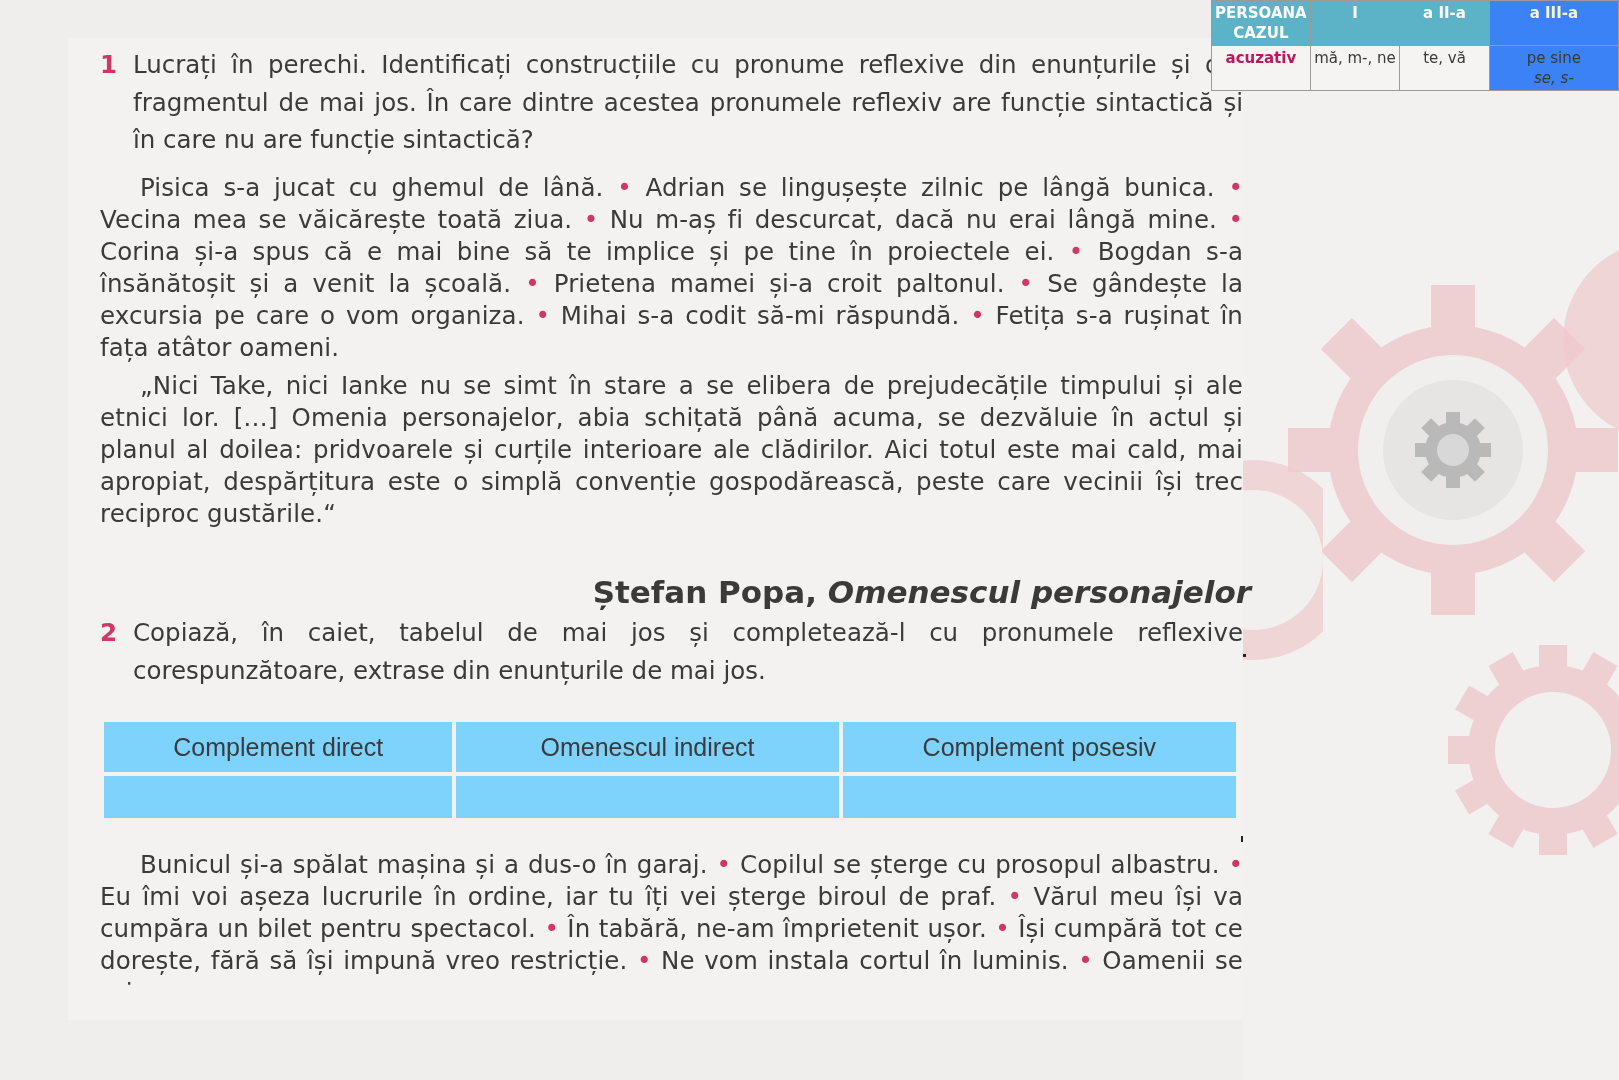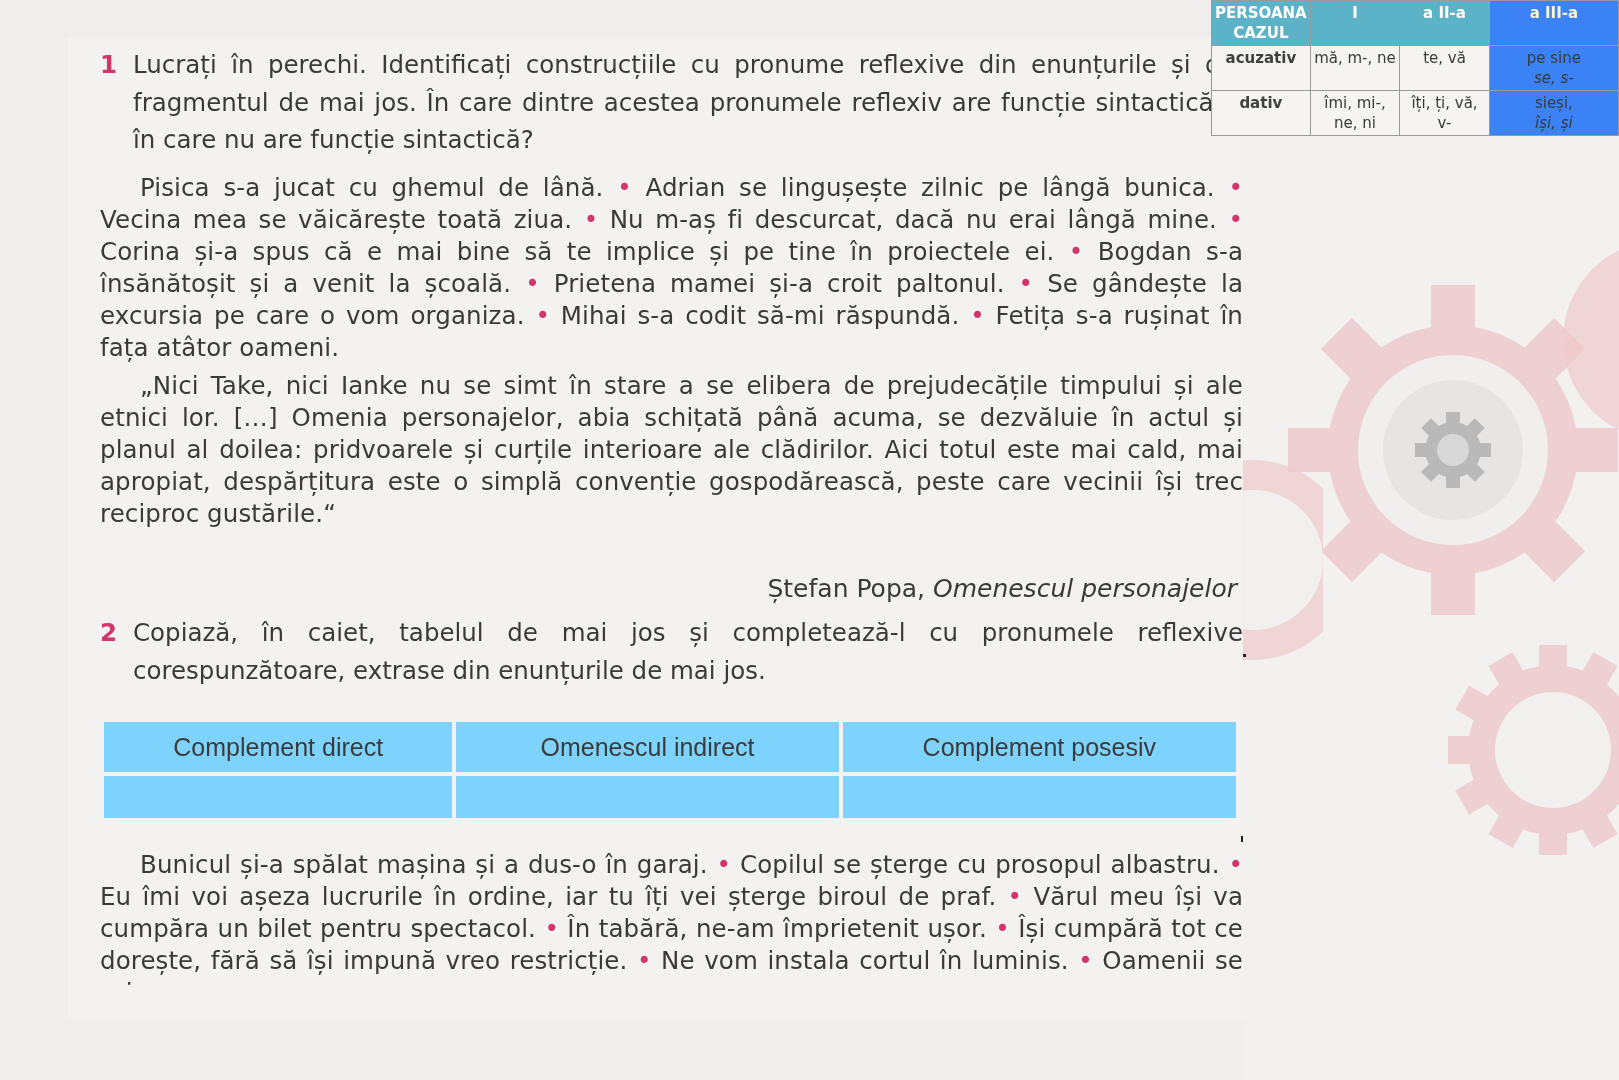--- a/index.html
+++ b/index.html
@@ -24,41 +24,41 @@
       position: absolute; left: 100px; width: 1143px;
       font-size: 24.5px; line-height: 32px; text-align: justify;
       letter-spacing: 0.1px;
     }
     .para .indent { display: inline-block; width: 40px; }
     .num { color: #d1356a; font-weight: bold; }
     .task { position: absolute; left: 100px; width: 1143px; font-size: 24.5px; line-height: 37.6px; text-align: justify; }
     .task .num { position: absolute; left: 0; top: 0; }
     .task .txt { display: block; margin-left: 33px; }
     .bullet { color: #d1356a; }
-    .attrib { position: absolute; right: 382px; top: 574px; font-size: 25px; }
+    .attrib { position: absolute; right: 368px; top: 574px; font-size: 31px; font-weight: bold; }
     .attrib i { font-style: italic; }
     .comp-table {
       position: absolute; left: 100px; top: 718px; width: 1140px;
       border-collapse: separate; border-spacing: 4px;
     }
     .comp-table td {
       background: #7dd3fc; height: 50px; text-align: center;
       font-family: "Liberation Sans Narrow", "Liberation Sans", sans-serif;
       font-size: 25px; color: #3b3b3b; padding: 0;
     }
     .comp-table tr.row2 td { height: 42px; }
     .pron {
       position: absolute; left: 1211px; top: 0; width: 408px;
       border-collapse: collapse; font-size: 15px; background: #f5f4f2;
     }
     .pron th, .pron td { border: 1px solid #9a9a9a; text-align: center; vertical-align: top; padding: 2px 3px; line-height: 20px; }
     .pron th { background: #5cb3c7; color: #fff; font-weight: bold; height: 40px; }
     .pron th.y, .pron td.y { background: #3b82f6; }
     .pron th.y { color: #f5f5d0; }
-    .pron td.case { font-weight: bold; color: #404040; margin-top: 12px; }
+    .pron td.case { font-weight: bold; color: #be185d; margin-top: 12px; }
     .pron td { height: 40px; color: #3a3a3a; }
     .pron i { font-style: italic; }
     .stray { position: absolute; background: #222; }
   </style>
 </head>
 <body>
 
 <div class="page"></div>
 
 <div class="side">
@@ -154,20 +154,14 @@
     <th style="width:22%">I</th>
     <th style="width:22%">a II-a</th>
     <th class="y">a III-a</th>
   </tr>
   <tr>
     <td class="case">acuzativ</td>
     <td>mă, m-, ne</td>
     <td>te, vă</td>
     <td class="y"><span>pe sine</span><br><i>se, s-</i></td>
   </tr>
-  <tr>
-    <td class="case">dativ</td>
-    <td>îmi, mi-, ne, ni</td>
-    <td>îți, ți, vă, v-</td>
-    <td class="y"><span>sieși,</span><br><i>își, și</i></td>
-  </tr>
 </tbody>
   </table>
 
 </body></html>

